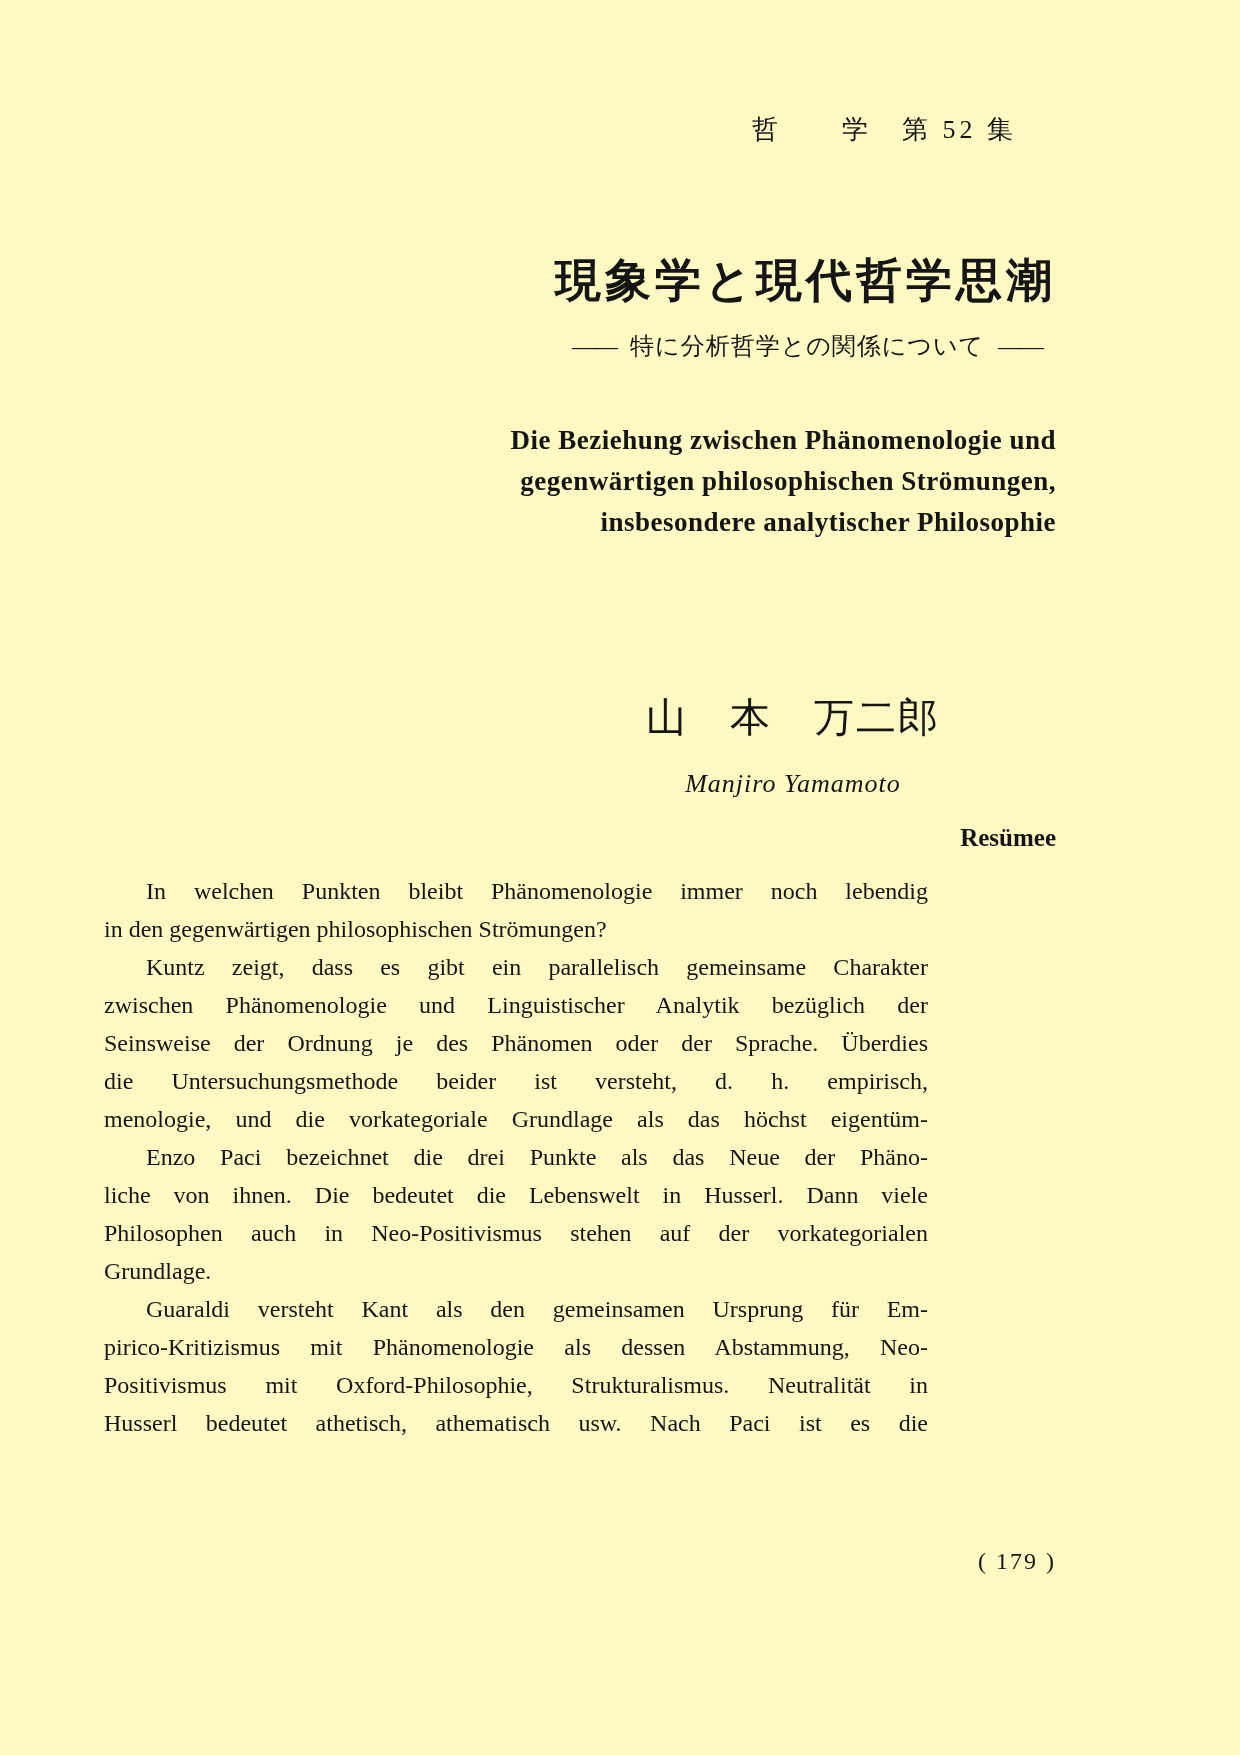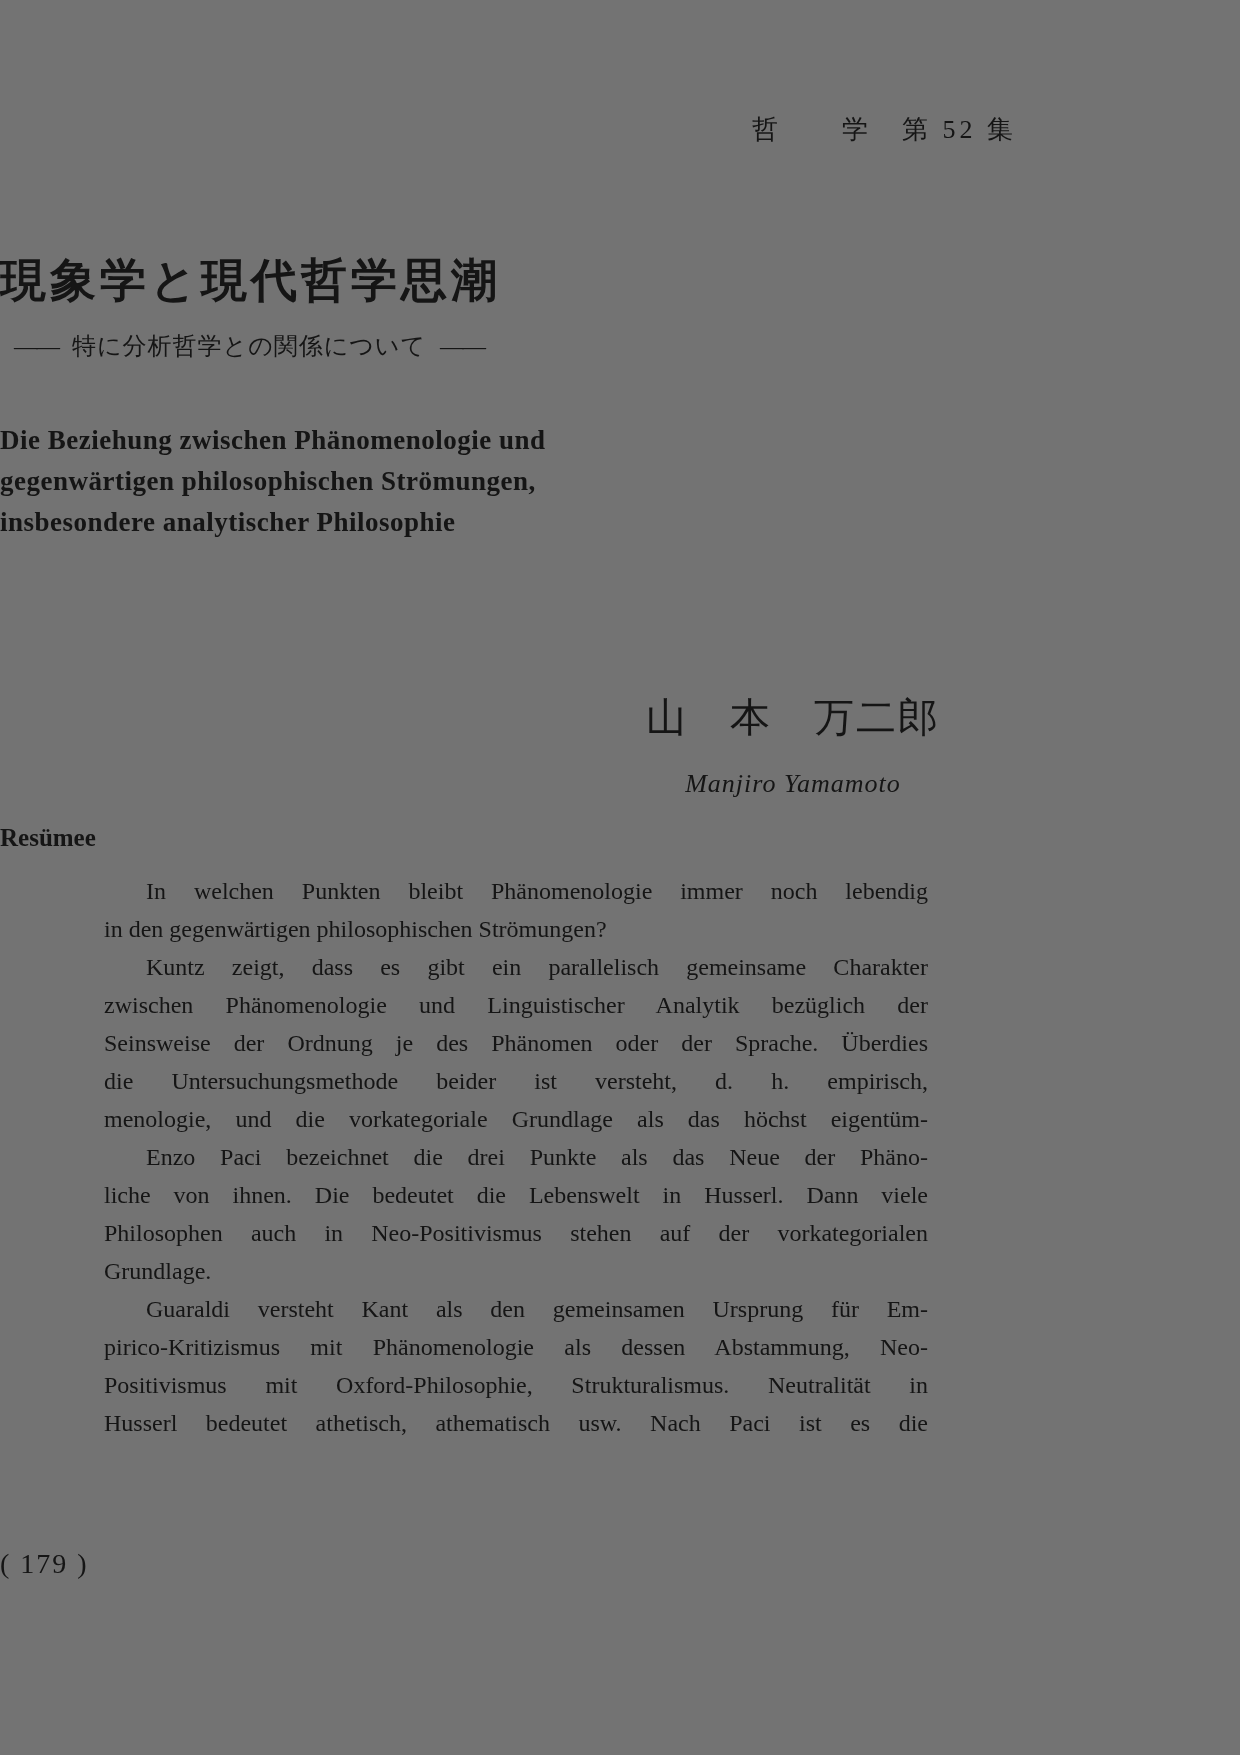--- a/index.html
+++ b/index.html
@@ -5,40 +5,40 @@
   html, body {
     margin: 0;
     padding: 0;
     background: #e8e8e8;
   }
   .page {
     position: relative;
     width: 1240px;
     height: 1755px;
     margin: 0 auto;
-    background: #737373;
+    background: #fef9c3;
     color: #151515;
     font-family: "Liberation Serif", "DejaVu Serif", serif;
     overflow: hidden;
   }
   .journal-header {
     position: absolute;
     top: 112px;
     left: 0;
     width: 1017px;
     text-align: right;
     font-size: 26px;
     letter-spacing: 4px;
     font-weight: 500;
   }
   .center-col {
     position: absolute;
-    left: 0;
+    left: 16px;
     width: 1040px;
-    text-align: left;
+    text-align: right;
   }
   .title-ja {
     top: 250px;
     font-size: 46px;
     font-weight: 600;
     letter-spacing: 4px;
   }
   .subtitle-ja {
     top: 330px;
     font-size: 24px;
@@ -90,21 +90,21 @@
     height: 38px;
     line-height: 38px;
     text-align: justify;
     text-align-last: justify;
     white-space: normal;
   }
   .line.first { text-indent: 42px; }
   .line.last  { text-align-last: left; }
   .page-number {
     top: 1548px;
-    font-size: 28px;
+    font-size: 24px;
     letter-spacing: 2px;
   }
 </style>
 </head>
 <body>
 
 <div class="page">
 
   <div class="journal-header">哲　　学　第 52 集</div>
 

